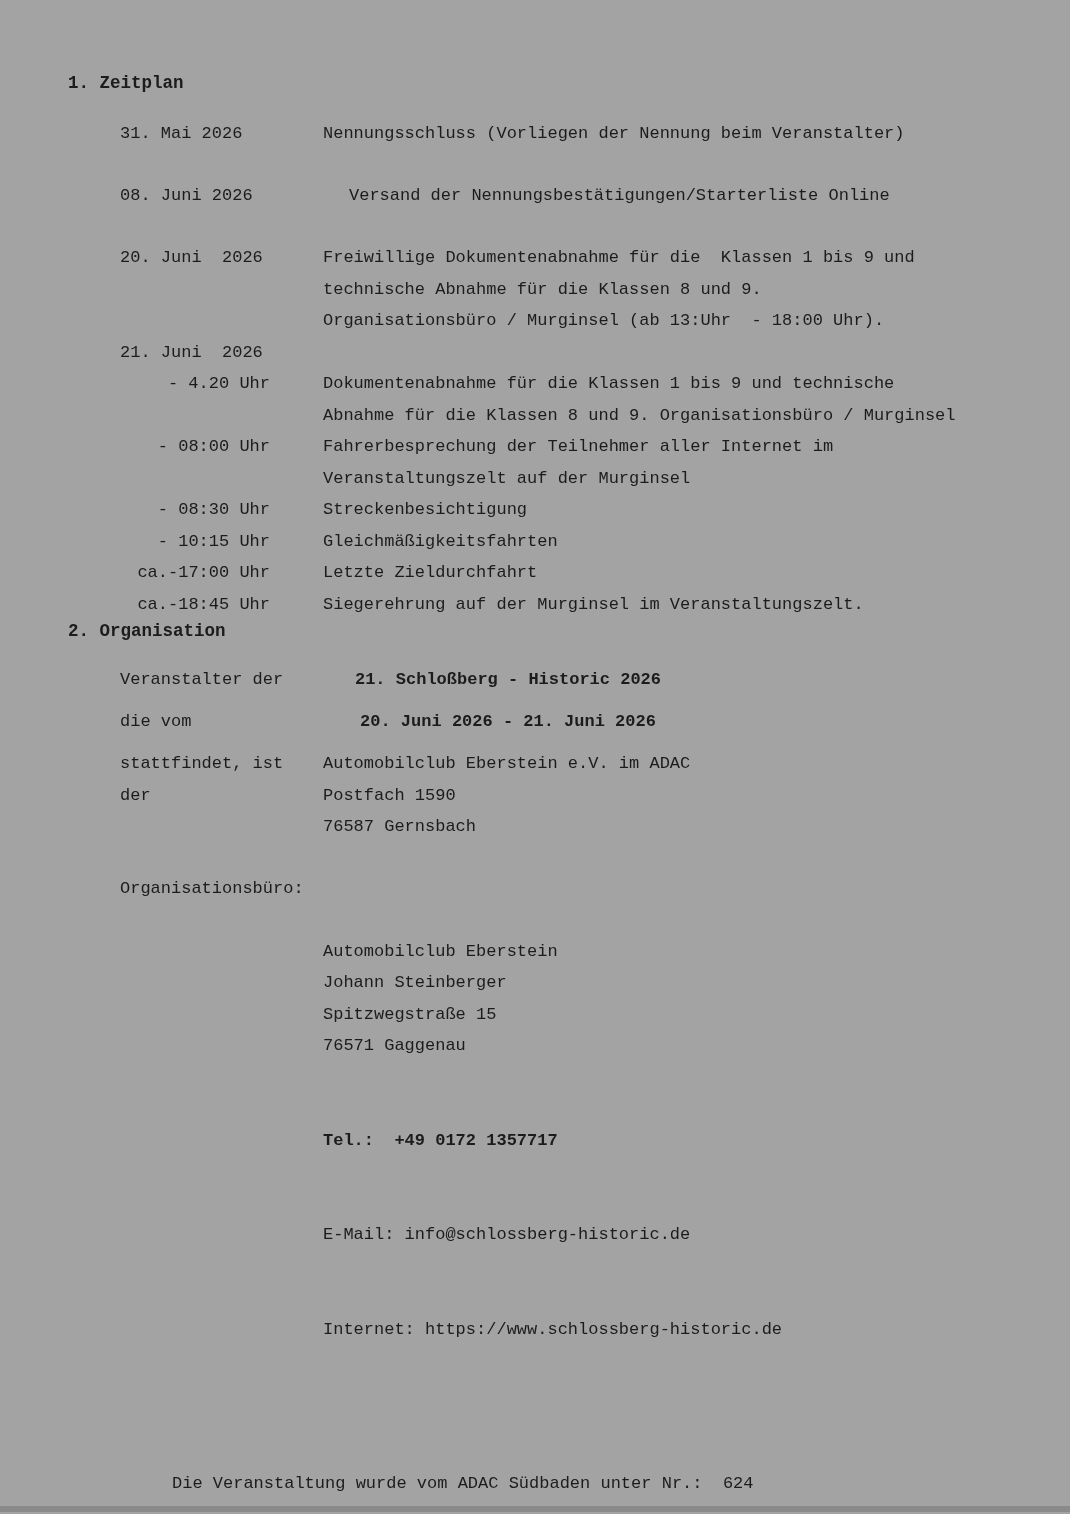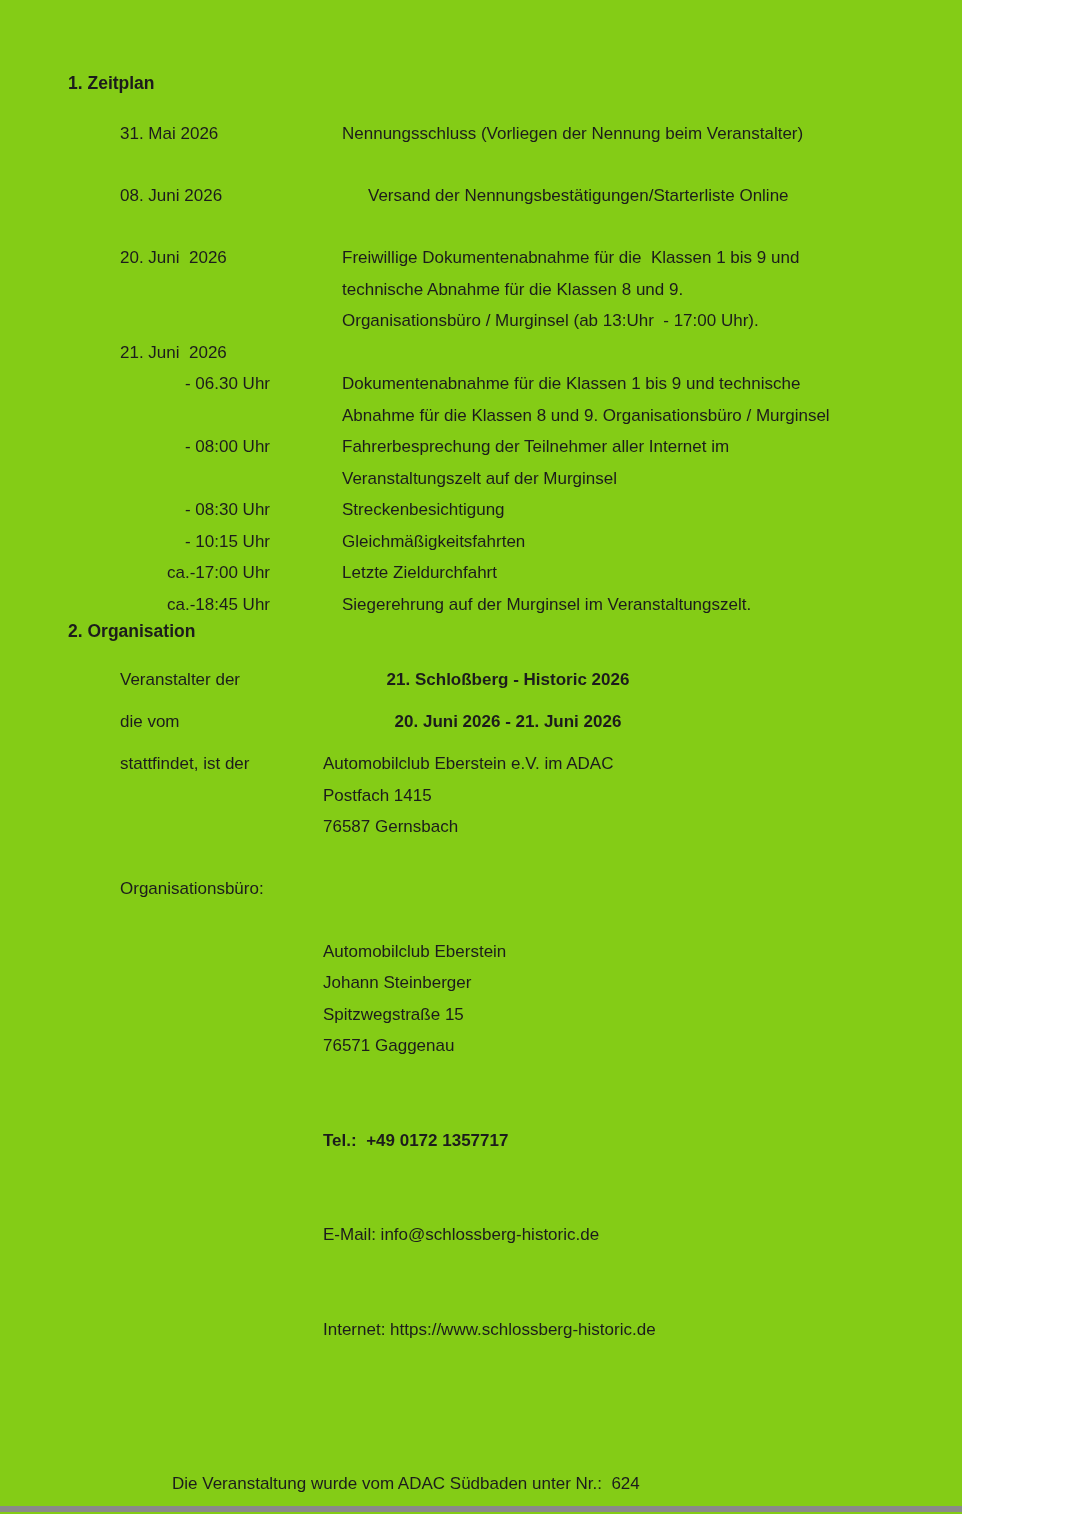--- a/index.html
+++ b/index.html
@@ -1,22 +1,22 @@
 <!DOCTYPE html>
 <html><head>
 <meta charset="utf-8">
 <style>
   html, body { margin: 0; padding: 0; background: #ffffff; }
   .page {
     position: relative;
-    width: 962px;
+    width: 1070px;
     height: 1514px;
-    background: #84cc16;
+    background: #a3a3a3;
     overflow: hidden;
-    font-family: Liberation Sans, sans-serif;
+    font-family: Liberation Mono, monospace;
     font-size: 17px;
     color: #1c1c1c;
     box-sizing: border-box;
     padding-top: 72px;
   }
   .page * { box-sizing: border-box; }
 
   h2.sec-heading {
     margin: 0 0 0 68px;
     font-size: 17.5px;
@@ -33,21 +33,20 @@
     flex: 0 0 203px;
     white-space: pre-wrap;
   }
   .sched-row.time-row .when {
     text-align: right;
     padding-right: 53px;
   }
   .sched-row .what {
     flex: 1 1 auto;
     white-space: pre-wrap;
-    margin-left: 19px;
   }
   .mb-line1 { margin-bottom: 30px; }
   .mb-line2 { margin-bottom: 31px; gap: 26px; }
 
   
   .org-heading { margin-top: 2px; }
   .org { margin-left: 120px; }
   .org-row { display: flex; line-height: 31.5px; }
   .org-row .label {
     width: 203px;
@@ -98,28 +97,28 @@
       <div class="what">Nennungsschluss (Vorliegen der Nennung beim Veranstalter)</div>
     </div>
     <div class="sched-row mb-line2">
       <div class="when">08. Juni 2026</div>
       <div class="what">Versand der Nennungsbestätigungen/Starterliste Online</div>
     </div>
     <div class="sched-row">
       <div class="when">20. Juni  2026</div>
       <div class="what">Freiwillige Dokumentenabnahme für die  Klassen 1 bis 9 und
 technische Abnahme für die Klassen 8 und 9.
-Organisationsbüro / Murginsel (ab 13:Uhr  - 17:00 Uhr).</div>
+Organisationsbüro / Murginsel (ab 13:Uhr  - 18:00 Uhr).</div>
     </div>
     <div class="sched-row">
       <div class="when">21. Juni  2026</div>
       <div class="what"></div>
     </div>
     <div class="sched-row time-row">
-      <div class="when">- 06.30 Uhr</div>
+      <div class="when">- 4.20 Uhr</div>
       <div class="what">Dokumentenabnahme für die Klassen 1 bis 9 und technische
 Abnahme für die Klassen 8 und 9. Organisationsbüro / Murginsel</div>
     </div>
     <div class="sched-row time-row">
       <div class="when">- 08:00 Uhr</div>
       <div class="what">Fahrerbesprechung der Teilnehmer aller Internet im
 Veranstaltungszelt auf der Murginsel</div>
     </div>
     <div class="sched-row time-row">
       <div class="when">- 08:30 Uhr</div>
@@ -146,21 +145,21 @@
       <div class="label">Veranstalter der</div>
       <div class="value center-bold">21. Schloßberg - Historic 2026</div>
     </div>
     <div class="org-row mt-b">
       <div class="label">die vom</div>
       <div class="value center-bold">20. Juni 2026 - 21. Juni 2026</div>
     </div>
     <div class="org-row mt-c">
       <div class="label">stattfindet, ist der</div>
       <div class="value">Automobilclub Eberstein e.V. im ADAC
-Postfach 1415
+Postfach 1590
 76587 Gernsbach</div>
     </div>
     <div class="org-row mt-d">
       <div class="label">Organisationsbüro:</div>
       <div class="value">
         <div>Automobilclub Eberstein
 Johann Steinberger
 Spitzwegstraße 15
 76571 Gaggenau</div>
         <div class="bold-line">Tel.:  +49 0172 1357717</div>

